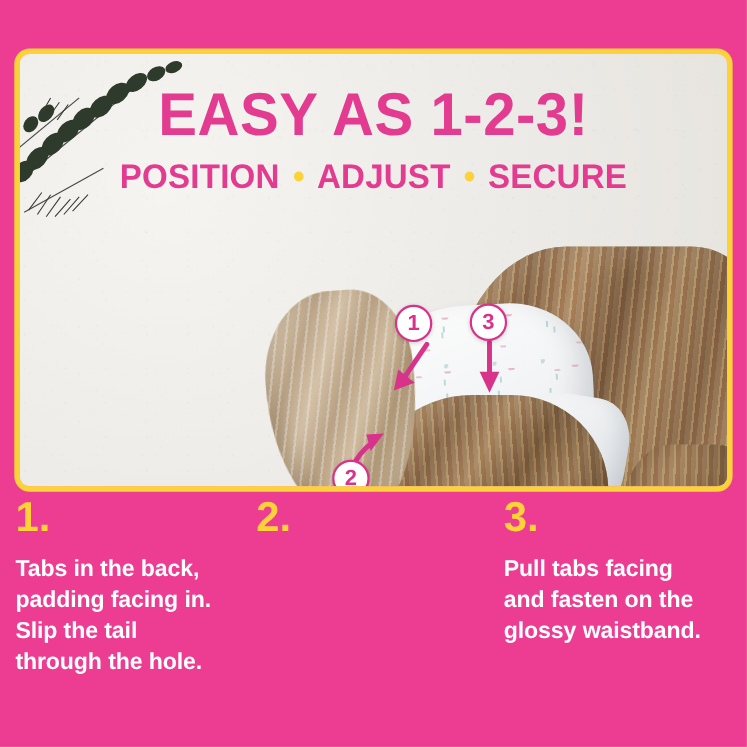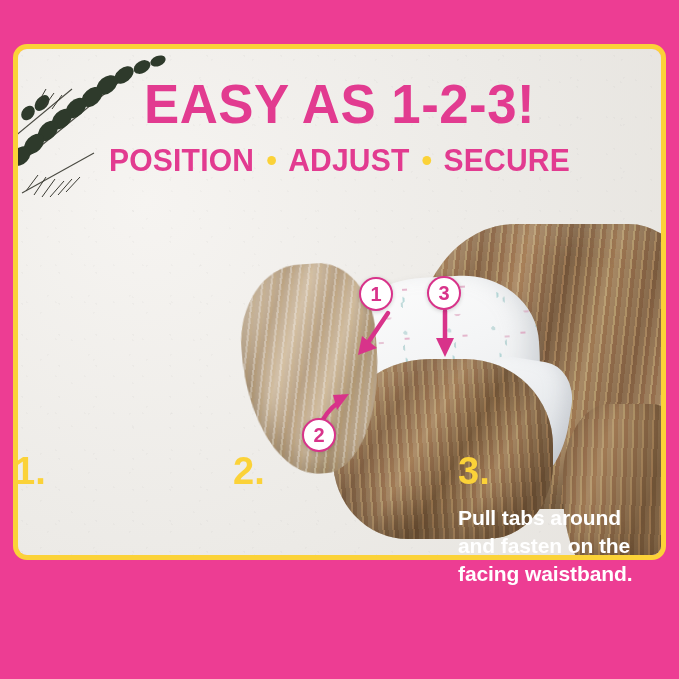--- a/index.html
+++ b/index.html
@@ -8,21 +8,21 @@
     background:#ED3D93;
     font-family:"Liberation Sans", sans-serif;
     overflow:hidden;
     position:relative;
   }
 
   
   .hero-frame{
     position:absolute;
     left:13px; top:44px;
-    width:653px; height:516px;
+    width:653px; height:403px;
     border:5px solid #FBD238;
     border-radius:14px;
     background:#fca5a5;
     overflow:hidden;
   }
   .hero-inner{
     position:absolute; inset:0;
     background:
       radial-gradient(circle at 20% 30%, #F6F4F1 0%, #ECEAE6 60%, #E6E3DE 100%);
     overflow:hidden;
@@ -288,21 +288,22 @@
 
     <div class="callout" id="callout-1">1</div>
     <div class="callout" id="callout-3">3</div>
     <div class="callout" id="callout-2">2</div>
   </div>
 </div>
 
 <div class="steps">
   <div class="step">
     <div class="step-num">1.</div>
+    <div class="step-text">Tabs in the back, padding facing in. Slip the tail through the hole.</div>
   </div>
   <div class="step">
     <div class="step-num">2.</div>
   </div>
   <div class="step">
     <div class="step-num">3.</div>
-    <div class="step-text">Pull tabs around and fasten on the facing waistband.</div>
+    <div class="step-text">Pull tabs facing and fasten on the glossy waistband.</div>
   </div>
 </div>
 
 </body></html>

